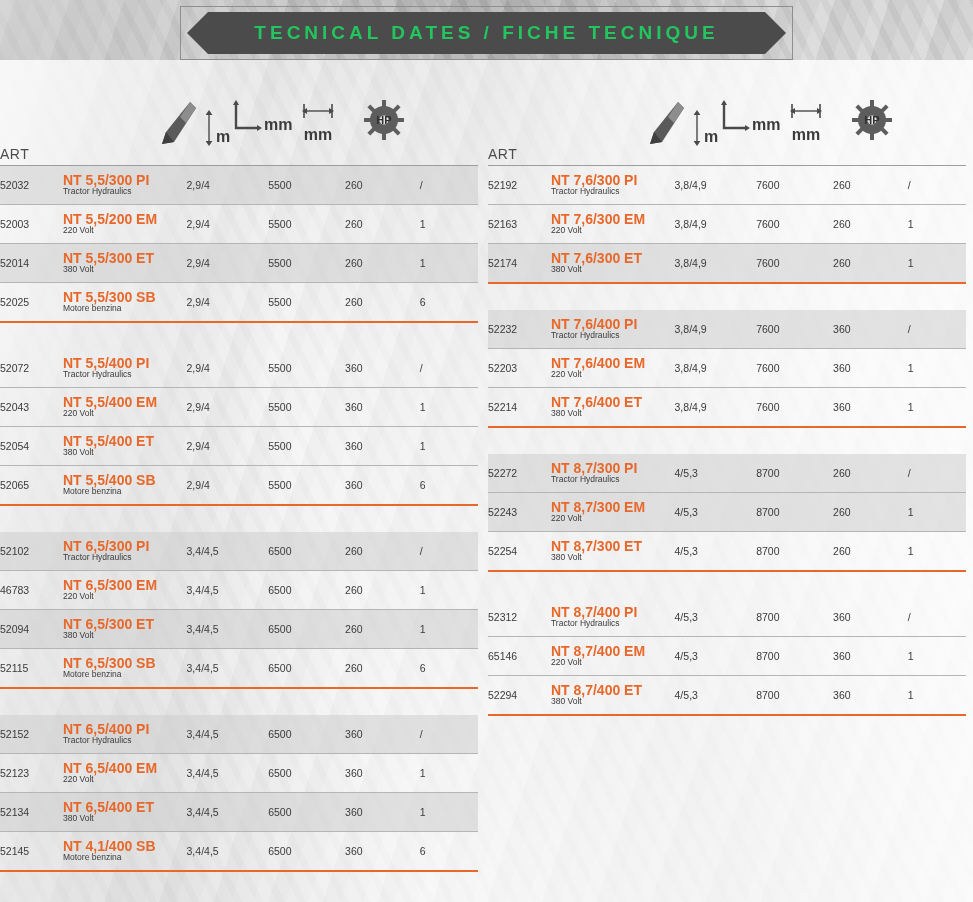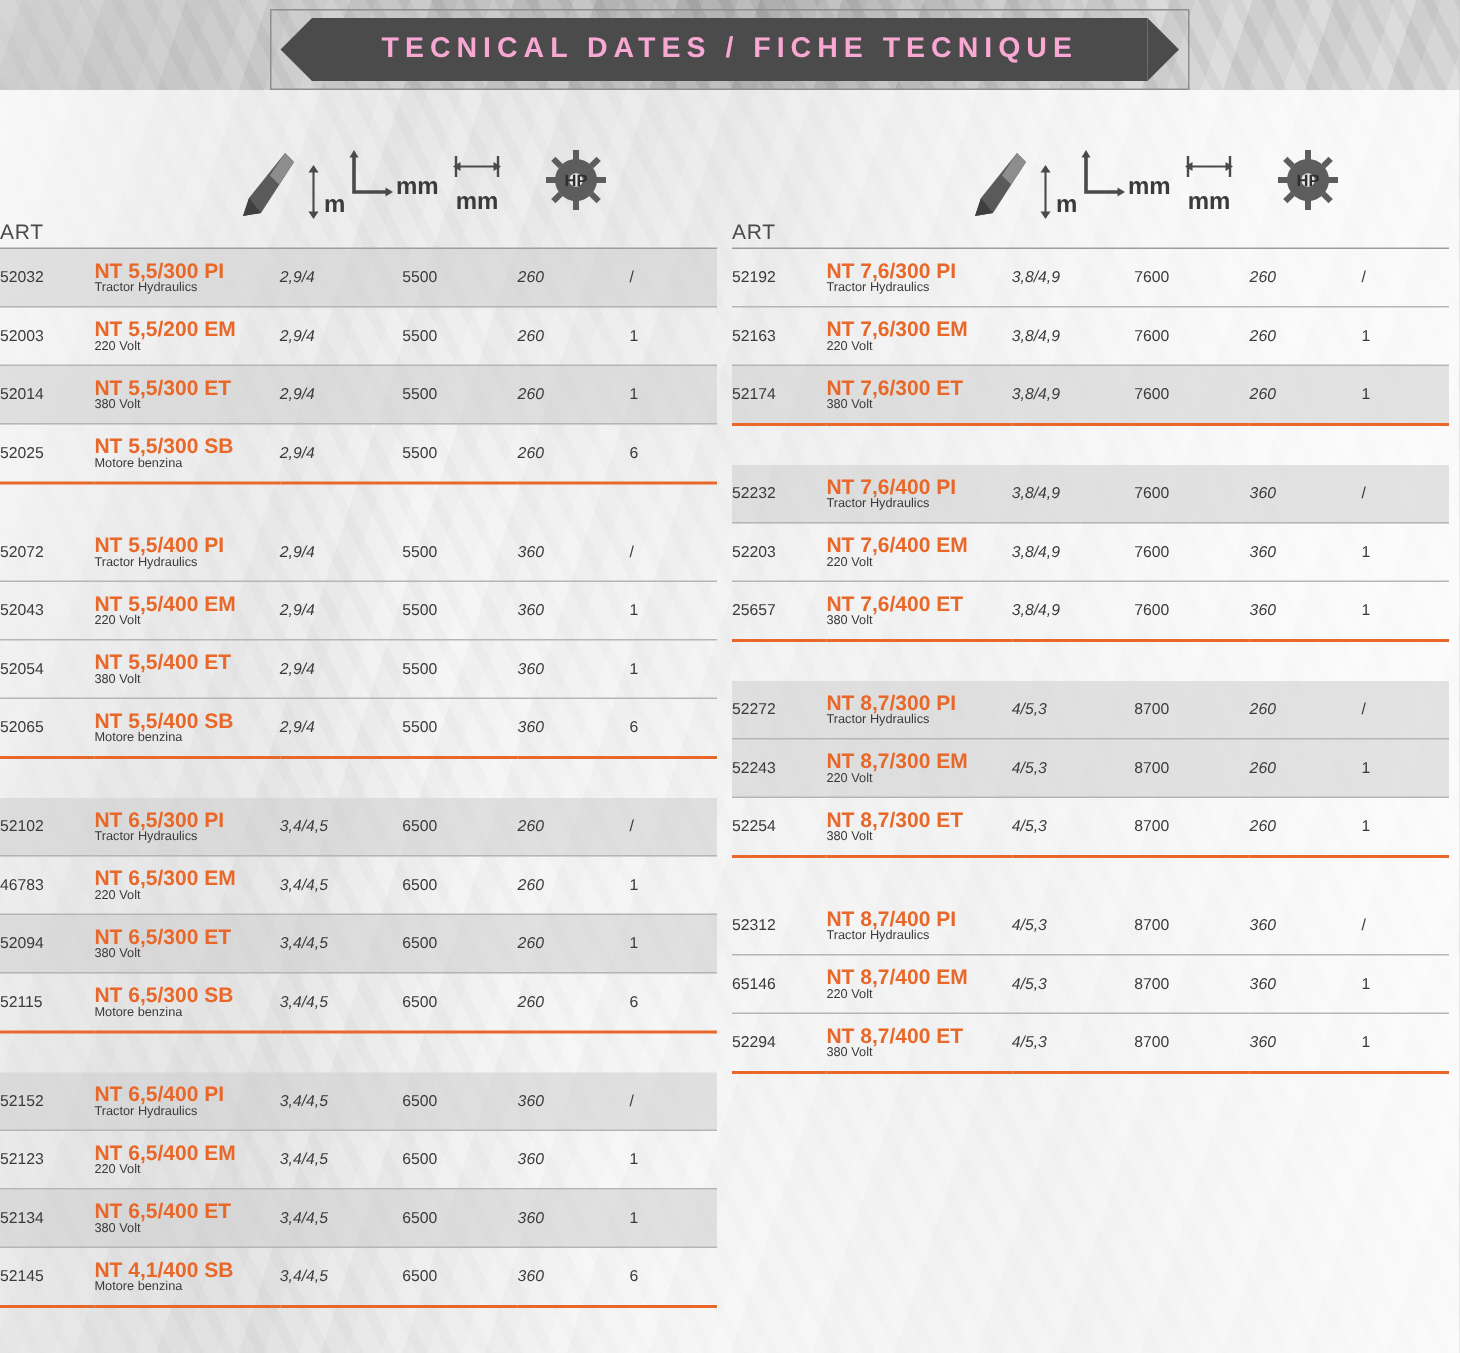--- a/index.html
+++ b/index.html
@@ -49,21 +49,21 @@
   .banner-wrap {
     position: absolute;
     left: 0; top: 12px;
     width: 973px;
     display: flex;
     justify-content: center;
   }
   .banner {
     position: relative;
     background: #4b4b4b;
-    color: #f9a8d4;
+    color: #22c55e;
     height: 42px;
     line-height: 42px;
     padding: 0 46px;
     font-size: 19px;
     letter-spacing: 4px;
     font-weight: bold;
     text-align: center;
     white-space: nowrap;
   }
   .banner::before, .banner::after {
@@ -135,23 +135,23 @@
   }
   table.spec td {
     font-size: 10.5px;
     color: #3a3a3a;
     vertical-align: middle;
     padding: 0;
     height: 38px;
   }
   td.c-art { width: 54px; padding-left: 8px; font-size: 10px; color: #3c3c3c; }
   td.c-model { width: 106px; }
-  td.c-depth { width: 70px; text-align: left; padding-left: 2px; font-style: italic; }
+  td.c-depth { width: 70px; text-align: left; padding-left: 2px; }
   td.c-len { width: 66px; text-align: left; padding-left: 6px; }
-  td.c-wid { width: 64px; text-align: left; padding-left: 8px; font-style: italic; }
+  td.c-wid { width: 64px; text-align: left; padding-left: 8px; }
   td.c-hp { width: 50px; text-align: left; padding-left: 10px; }
 
   .model-name {
     color: #e8682a;
     font-weight: bold;
     font-size: 14px;
     line-height: 12px;
   }
   .model-sub {
     color: #3a3a3a;
@@ -562,21 +562,21 @@
           <td class="c-model">
             <div class="model-name">NT 7,6/400 EM</div>
             <div class="model-sub">220 Volt</div>
           </td>
           <td class="c-depth">3,8/4,9</td>
           <td class="c-len">7600</td>
           <td class="c-wid">360</td>
           <td class="c-hp">1</td>
         </tr>
         <tr class="row last">
-          <td class="c-art">25657</td>
+          <td class="c-art">52214</td>
           <td class="c-model">
             <div class="model-name">NT 7,6/400 ET</div>
             <div class="model-sub">380 Volt</div>
           </td>
           <td class="c-depth">3,8/4,9</td>
           <td class="c-len">7600</td>
           <td class="c-wid">360</td>
           <td class="c-hp">1</td>
         </tr>
         <tr class="spacer">

